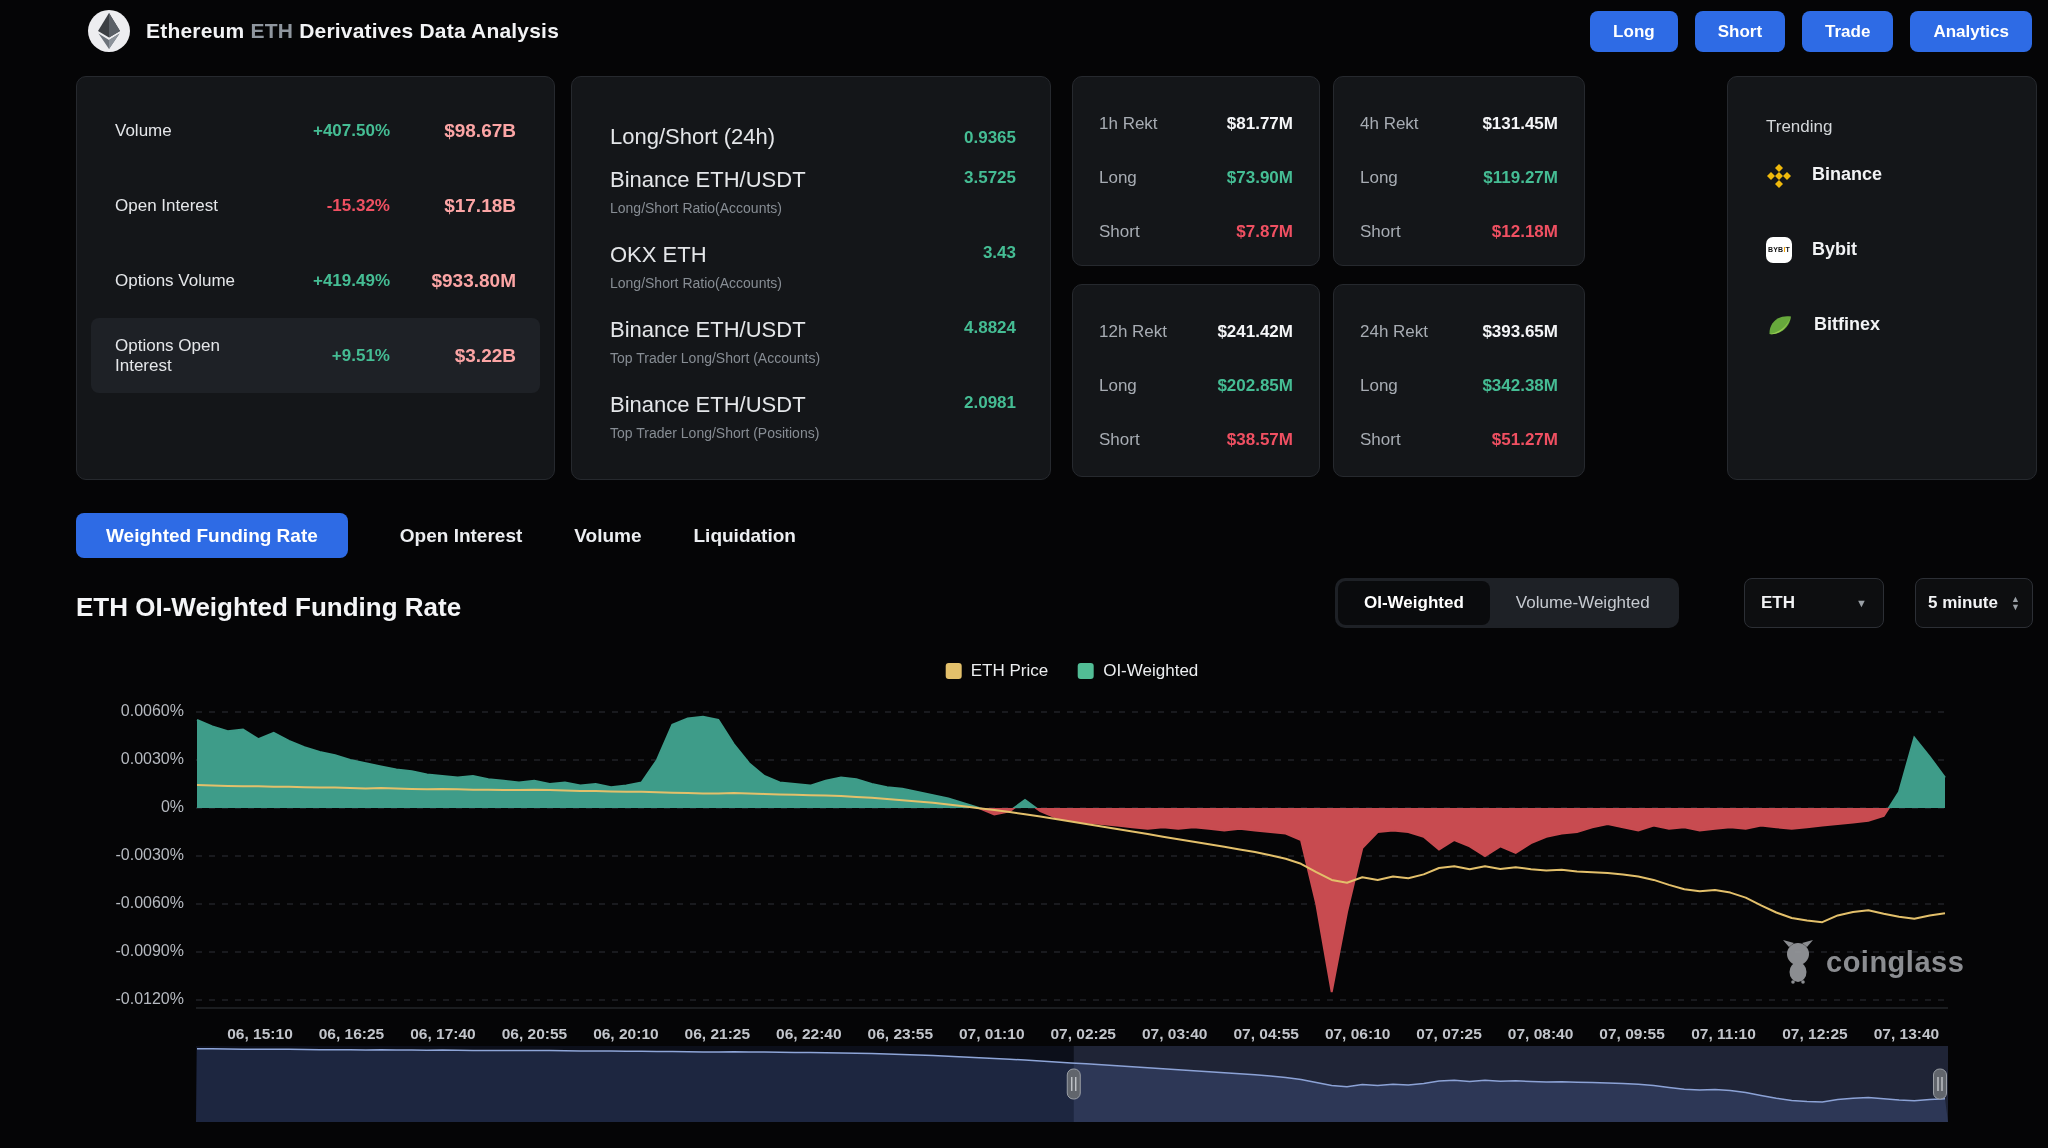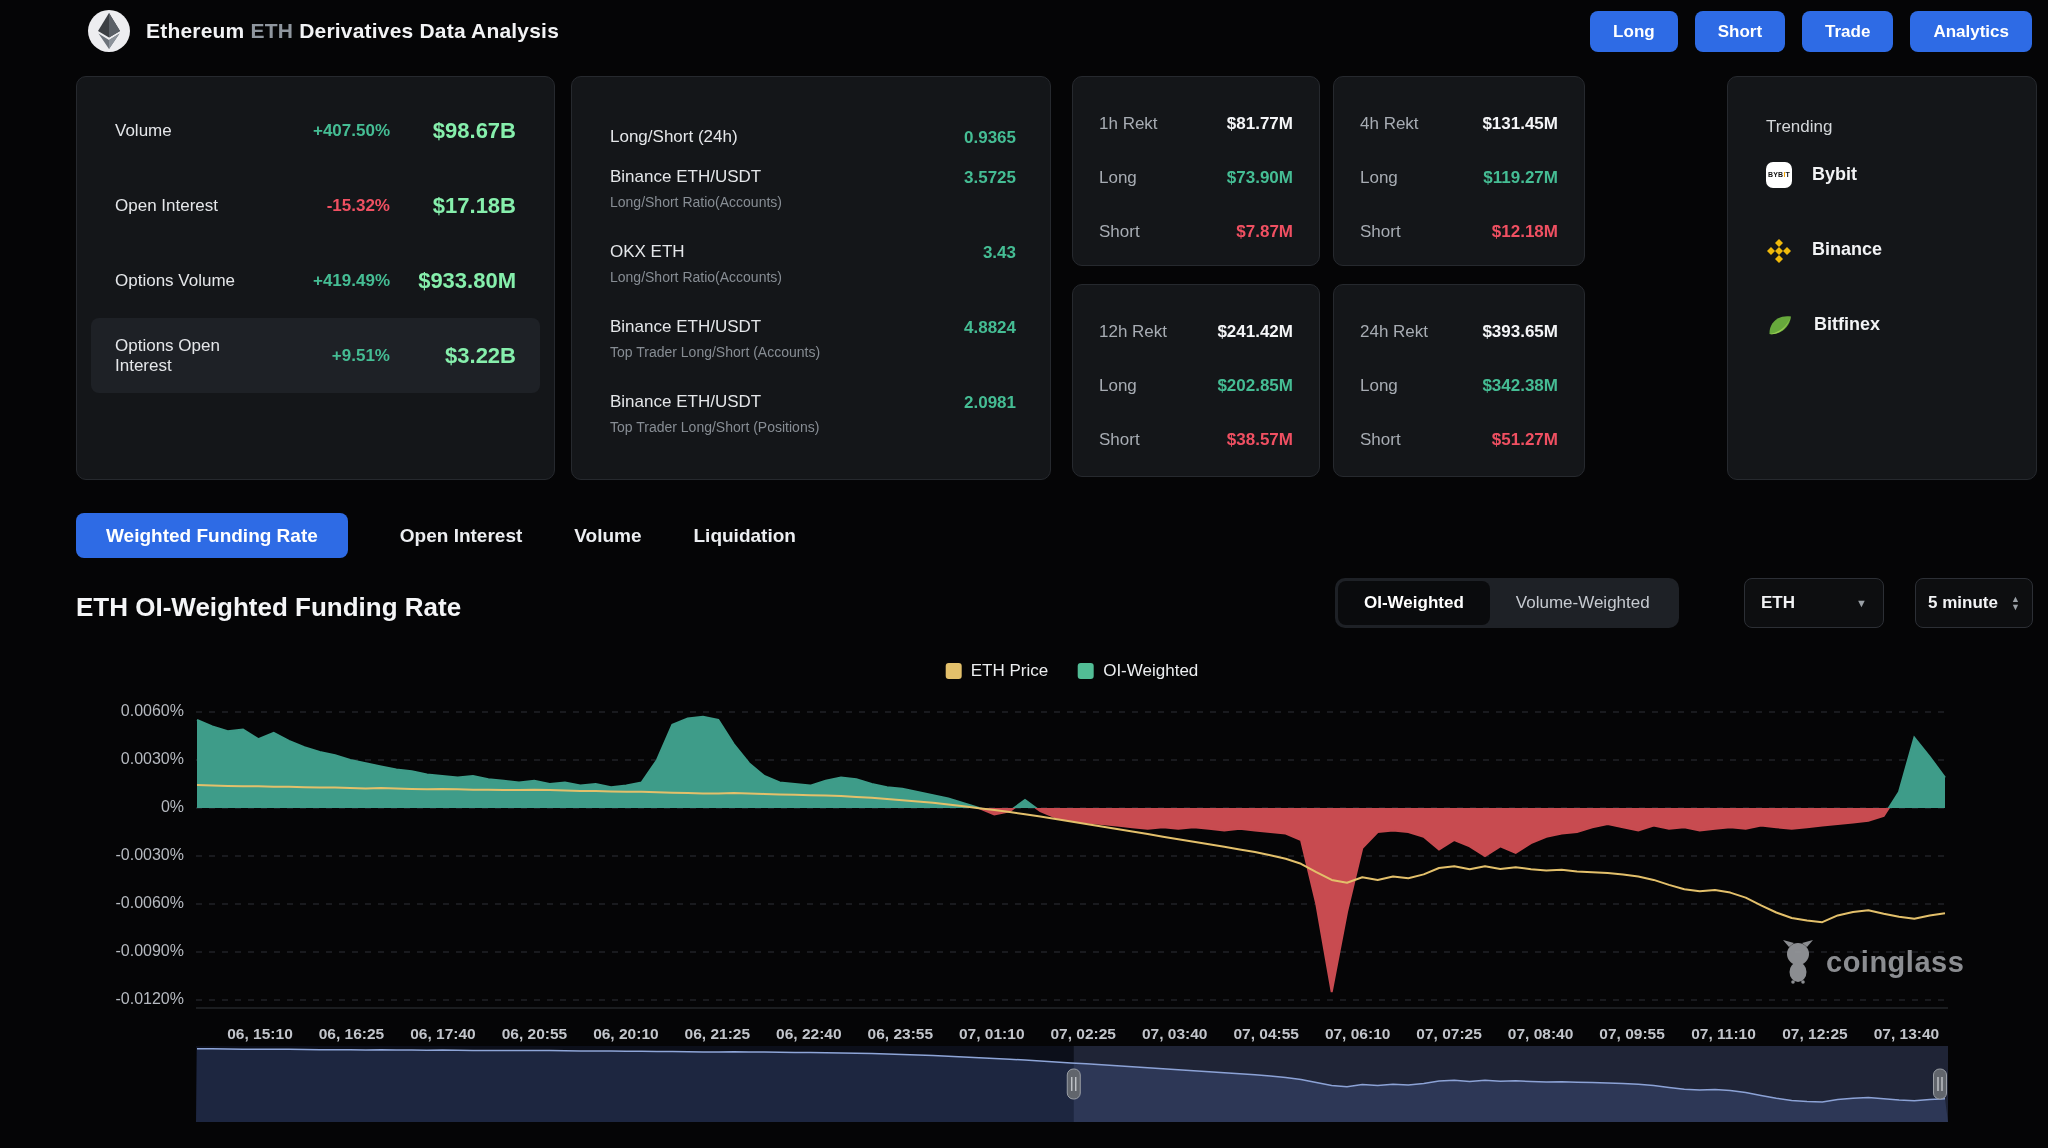--- a/index.html
+++ b/index.html
@@ -30,29 +30,29 @@
   .card-rekt    { padding:20px 26px 16px 26px; }
   .rekt-0 { left:1072px; top:76px;  width:248px; height:190px; }
   .rekt-1 { left:1072px; top:284px; width:248px; height:193px; }
   .rekt-2 { left:1333px; top:76px;  width:252px; height:190px; }
   .rekt-3 { left:1333px; top:284px; width:252px; height:193px; }
 
   .srow { height:75px; display:flex; align-items:center; padding:0 24px; border-radius:8px; }
   .srow.hl { background:#1e2126; }
   .srow .lbl { flex:1; font-size:17px; color:#e4e6e9; }
   .srow .chg { width:118px; text-align:right; font-size:17px; font-weight:600; }
-  .srow .val { width:126px; text-align:right; font-size:22px; font-weight:700; color:#86efac; }
+  .srow .val { width:126px; text-align:right; font-size:19px; font-weight:700; color:#fca5a5; }
   .up   { color:#45bd94 !important; }
   .down { color:#f05062 !important; }
 
   .rrow { display:flex; align-items:flex-start; }
   .rrow-first { height:60px; align-items:center; }
   .rrow-multi { height:75px; }
   .rrow .rlab { flex:1; }
-  .rrow .rl1 { font-size:17px; color:#e4e6e9; }
+  .rrow .rl1 { font-size:22px; color:#e4e6e9; }
   .rrow .rl2 { font-size:14px; color:#878d94; margin-top:7px; }
   .rrow .rval { font-size:17px; font-weight:600; color:#45bd94; text-align:right; padding-top:1px; }
 
   .kv { height:54px; display:flex; align-items:center; }
   .kv .k { flex:1; font-size:17px; color:#a7acb3; }
   .kv .v { font-size:17px; font-weight:700; color:#f4f5f7; }
   .kv .v.long { color:#45bd94; font-weight:600; }
   .kv .v.short{ color:#f05062; font-weight:600; }
 
   .trend-title { margin-top:40px; font-size:17px; color:#d4d7da; }
@@ -235,34 +235,34 @@
     </div>
   <div class="kv">
       <span class="k">Short</span>
       <span class="v short">$51.27M</span>
     </div>
 </div>
 
 <div class="card card-trend">
   <div class="trend-title">Trending</div>
   <div class="trend-item">
-    <span class="bybit-box">BYB<span class="i">I</span>T</span>
-    <span class="tname">Bybit</span>
-  </div>
-  <div class="trend-item">
     <svg width="26" height="26" viewBox="0 0 26 26">
       <g fill="#f0b90b">
         <polygon points="13,2 17,6 13,10 9,6"></polygon>
         <polygon points="5,10 9,14 5,18 1,14"></polygon>
         <polygon points="13,10 17,14 13,18 9,14"></polygon>
         <polygon points="21,10 25,14 21,18 17,14"></polygon>
         <polygon points="13,18 17,22 13,26 9,22"></polygon>
       </g>
     </svg>
     <span class="tname">Binance</span>
+  </div>
+  <div class="trend-item">
+    <span class="bybit-box">BYB<span class="i">I</span>T</span>
+    <span class="tname">Bybit</span>
   </div>
   <div class="trend-item">
     <svg width="28" height="28" viewBox="0 0 28 28">
       <path d="M3.5 23 C3 12 12 3.5 25 5.5 C23.5 17 13.5 24.5 3.5 23 Z" fill="#67a93c"></path>
       <path d="M3.5 23 C12.5 22 20.5 16.5 25 5.5 C20 19.5 11 24 3.5 23 Z" fill="#9ccc53"></path>
     </svg>
     <span class="tname">Bitfinex</span>
   </div>
 </div>
 

